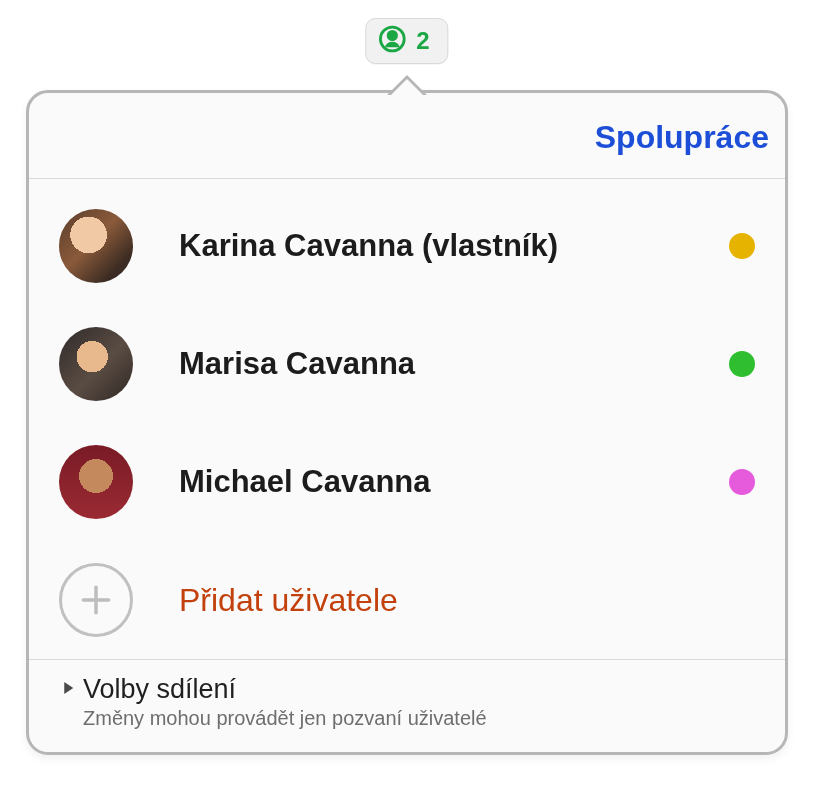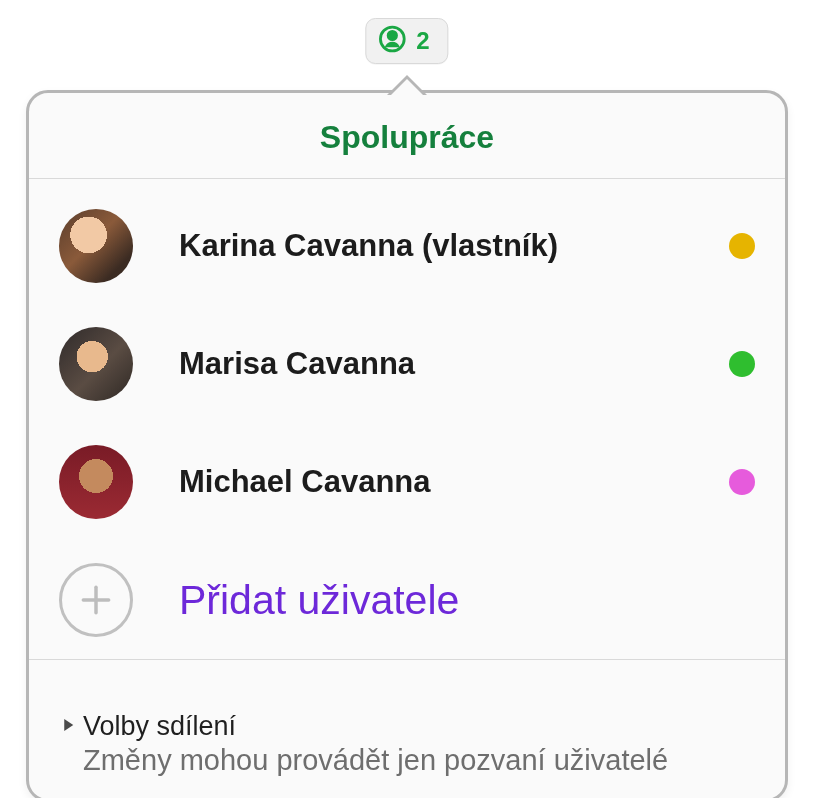--- a/index.html
+++ b/index.html
@@ -60,24 +60,24 @@
       position: absolute;
       top: 4px;
       left: -16px;
       width: 0; height: 0;
       border-left: 16px solid transparent;
       border-right: 16px solid transparent;
       border-bottom: 16px solid #fafafa;
     }
 
     .popover-title {
-      text-align: center;
+      text-align: right;
       font-size: 32px;
       font-weight: 700;
-      color: #15803d;
+      color: #1d4ed8;
       padding: 26px 16px 22px;
     }
     .hr {
       height: 1px;
       background: #d9d9d9;
       width: 100%;
     }
 
     
     .rows { padding: 8px 0 0; }
@@ -112,44 +112,43 @@
       border-radius: 50%;
       border: 3px solid #c0c0c0;
       display: flex;
       align-items: center;
       justify-content: center;
       flex-shrink: 0;
     }
     .row.add .plus-svg { stroke: #bdbdbd; }
     .row.add .add-label {
       margin-left: 46px;
-      font-size: 41px;
-      color: #6d28d9;
+      font-size: 32px;
+      color: #c2410c;
     }
 
     
     .footer {
       padding: 14px 30px 22px 30px;
     }
     .footer-head {
       display: flex;
       align-items: center;
       gap: 6px;
       cursor: pointer;
-      margin-top: 37px;
     }
     .disclosure-svg { fill: #4a4a4a; }
     .footer-title {
       font-size: 27px;
       color: #1f1f1f;
     }
     .footer-sub {
       margin-top: 2px;
       margin-left: 24px;
-      font-size: 29px;
+      font-size: 20px;
       color: #6e6e6e;
     }
 
     
     .av1 { background: radial-gradient(circle at 40% 35%, #f2c9a5 0 28%, transparent 28%), linear-gradient(135deg,#5a3d2c,#8a5a3a 45%,#3b2b22 80%); }
     .av2 { background: radial-gradient(circle at 50% 42%, #c48a5e 0 30%, transparent 30%), linear-gradient(180deg,#791b26,#9b2a33); }
     .av3 { background: radial-gradient(circle at 45% 40%, #e8b98d 0 26%, transparent 26%), linear-gradient(135deg,#2f2a2a,#5a4c43 55%,#2e2824); }
   </style>
 </head>
 <body>

